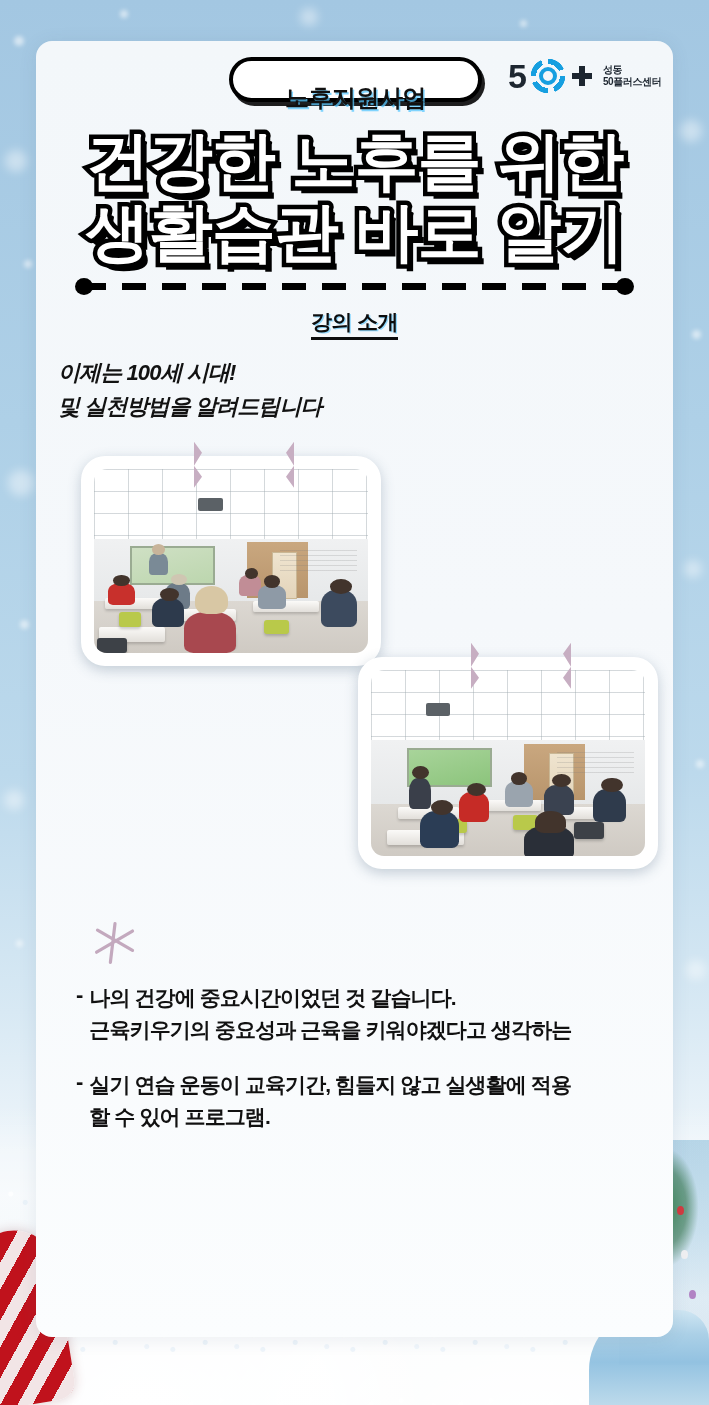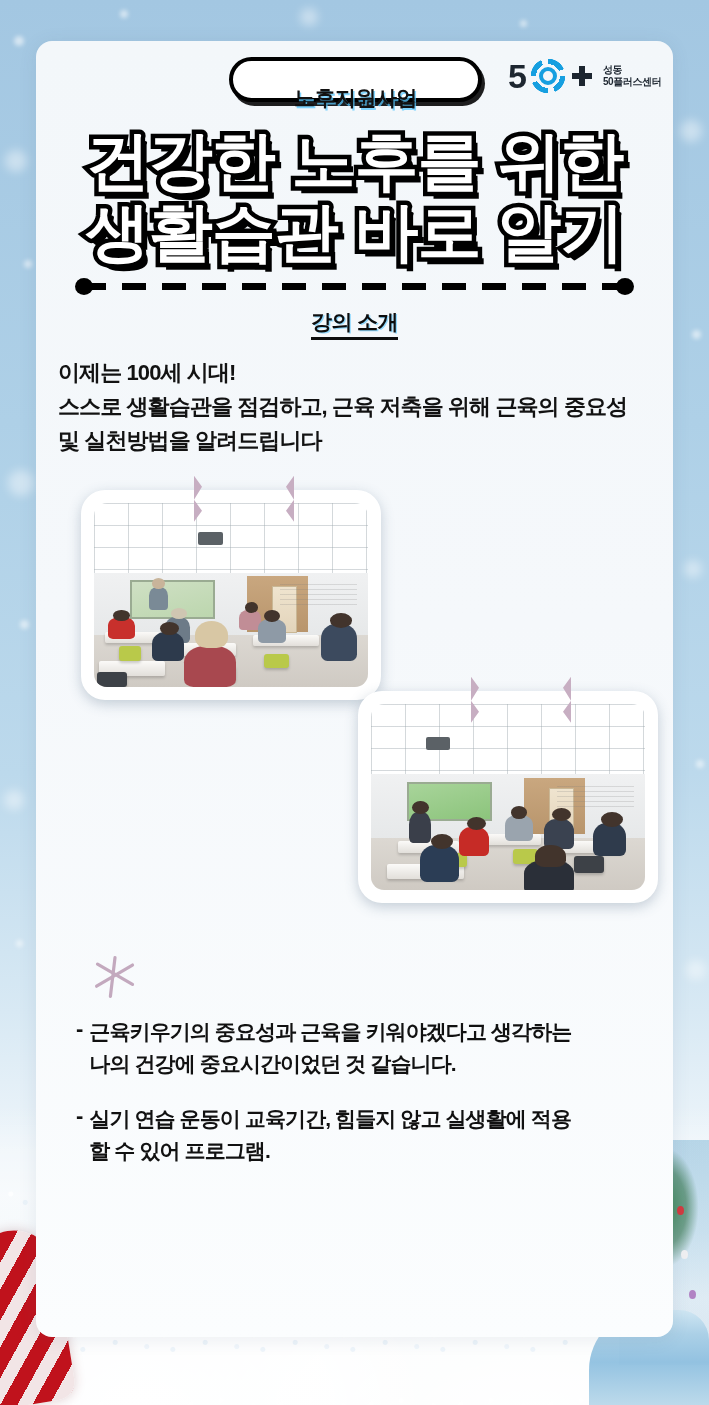--- a/index.html
+++ b/index.html
@@ -83,21 +83,21 @@
   .badge {
     position:absolute; left:193px; top:16px;
     width:253px; height:45px;
     background:#ffffff;
     border:4px solid #000;
     border-radius:26px;
     display:flex; align-items:center; justify-content:center;
     box-shadow:3px 4px 0 rgba(0,0,0,.88);
   }
   .badge span {
-    font-size:21px; font-weight:bold; color:#111; letter-spacing:-.5px;
+    font-size:24px; font-weight:bold; color:#111; letter-spacing:-.5px;
     text-shadow:1.5px 1.5px 0 rgba(90,200,255,.75);
     margin-top:36px;
   }
 
   .logo { position:absolute; left:472px; top:17px; display:flex; align-items:center; gap:5px; }
   .logo .five { font-size:34px; font-weight:bold; color:#1d2630; line-height:1; letter-spacing:-2px; }
   .logo .ring { position:relative; width:36px; height:36px; }
   .logo .ring .outer {
     position:absolute; inset:0; border-radius:50%;
     background:
@@ -150,21 +150,21 @@
   .divider .dot.l { left:11px; }
   .divider .dot.r { right:11px; }
 
   
   .sec-title {
     margin-top:14px; text-align:center;
     font-size:21px; font-weight:bold; color:#0d0d0d; letter-spacing:-.6px;
     text-shadow:1.3px 1.3px 0 rgba(90,200,255,.65);
   }
   .sec-title u { text-decoration:none; border-bottom:3px solid #0d0d0d; padding-bottom:4px; }
-  .intro { margin:20px 5px 0 22px; }
+  .intro { margin:20px 5px 0 22px;font-style:italic; }
   .intro p {
     font-size:22px; font-weight:bold; color:#121212;
     letter-spacing:-.9px; line-height:1.55;
   }
 
   
   .photos { position:relative; height:470px; margin-top:14px; }
   .photo {
     position:absolute;
     background:#ffffff;
@@ -326,21 +326,20 @@
     <div class="dot l"></div>
     <div class="line"></div>
     <div class="dot r"></div>
   </div>
 
   <div class="sec-title">
     <u>강의 소개</u>
   </div>
   <div class="intro">
     <p>이제는 100세 시대!</p>
-    <p>스스로 생활습관을 점검하고, 근육 저축을 위해 근육의 중요성</p>
     <p>및 실천방법을 알려드립니다</p>
   </div>
 
   <div class="photos">
 
     <div class="photo p1">
       <div class="tape"></div>
       <div class="inner">
         <div class="room">
           <div class="ceiling"></div>
@@ -421,22 +420,22 @@
   <div class="review-head">
     <svg class="star" viewBox="0 0 100 100">
       <path d="M12 22 L88 66 M50 8 L40 92 M88 24 L10 70" stroke="#c3a9be" stroke-width="7" stroke-linecap="round" fill="none"></path>
     </svg>
   </div>
 
   <div class="reviews">
     <div class="review">
       <div class="dash">-</div>
       <div class="body">
+        <p>나의 건강에 중요시간이었던 것 같습니다.</p>
         <p>근육키우기의 중요성과 근육을 키워야겠다고 생각하는</p>
-        <p>나의 건강에 중요시간이었던 것 같습니다.</p>
       </div>
     </div>
     <div class="review">
       <div class="dash">-</div>
       <div class="body">
         <p>실기 연습 운동이 교육기간, 힘들지 않고 실생활에 적용</p>
         <p>할 수 있어 프로그램.</p>
       </div>
     </div>
   </div>

